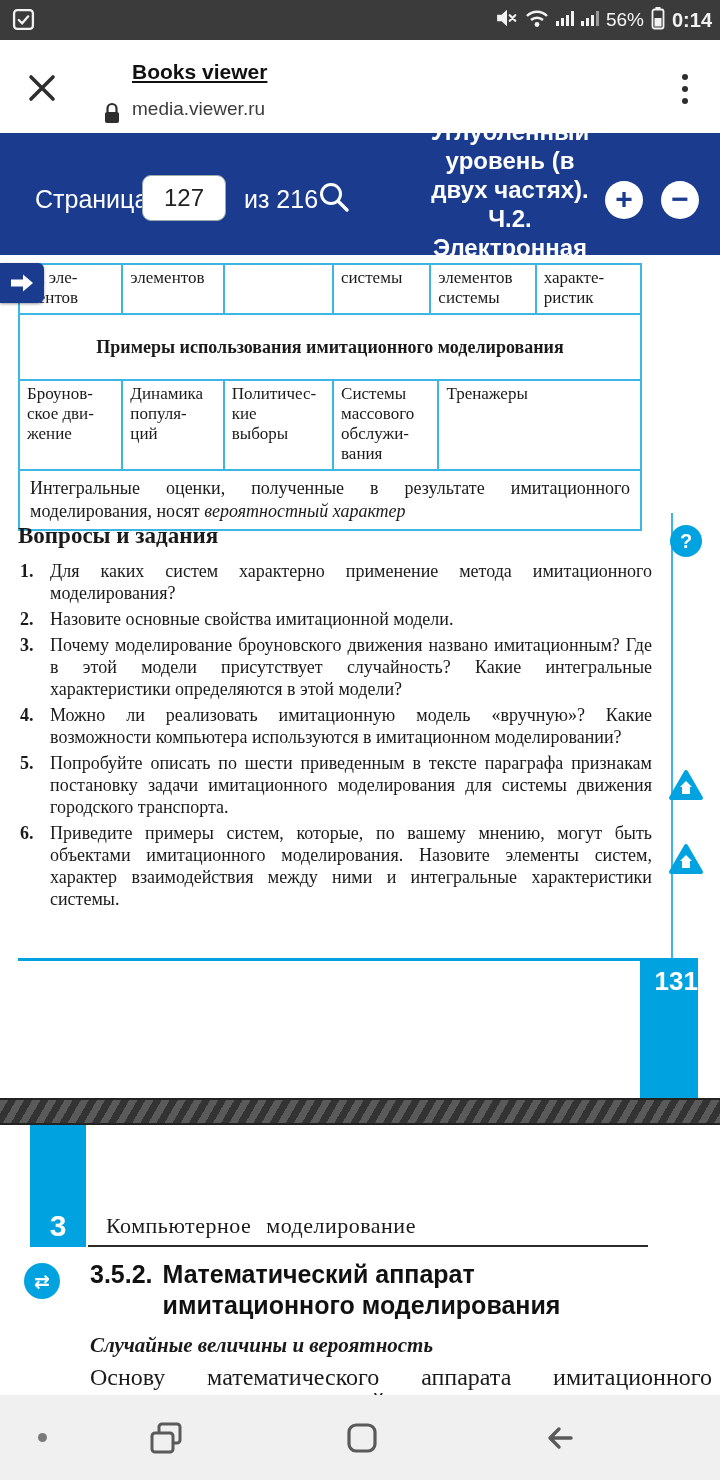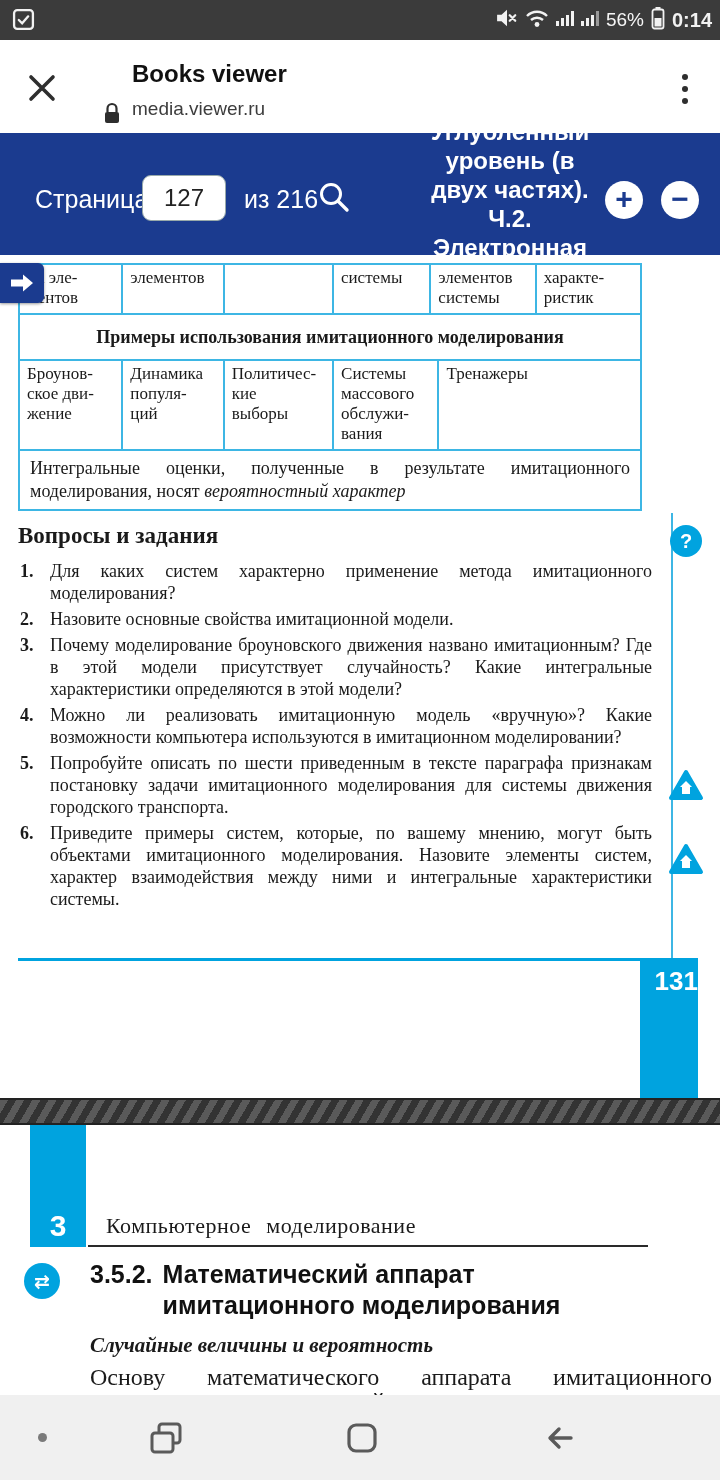--- a/index.html
+++ b/index.html
@@ -11,21 +11,21 @@
     display:flex; align-items:center; color:#f2f2f2; }
   .sb-left { position:absolute; left:12px; top:8px; }
   .sb-right { position:absolute; right:8px; top:0; height:40px; display:flex; align-items:center; gap:7px; }
   .sb-text { font-size:19px; color:#f5f5f5; }
   .sb-time { font-size:20px; font-weight:700; }
 
   
   .app-header { position:absolute; left:0; top:40px; width:720px; height:93px; background:#fff; }
   .close-btn { position:absolute; left:26px; top:32px; width:32px; height:32px; cursor:pointer; }
   .lock-icon { position:absolute; left:102px; top:62px; }
-  .hdr-title { position:absolute; left:132px; top:20px; font-size:24px; font-weight:700; color:#111; }
+  .hdr-title { position:absolute; left:132px; top:20px; font-size:21px; font-weight:700; color:#111;text-decoration:underline; }
   .hdr-url { position:absolute; left:132px; top:58px; font-size:19px; color:#3c3c3c; }
   .kebab { position:absolute; right:32px; top:34px; display:flex; flex-direction:column; gap:6px; cursor:pointer; }
   .kebab i { width:6px; height:6px; border-radius:50%; background:#2e2e2e; }
 
   
   .toolbar { position:absolute; left:0; top:133px; width:720px; height:122px; background:#1b3b8f; overflow:hidden; color:#fff; }
   .tb-pagelabel { position:absolute; left:35px; top:52px; font-size:25px; }
   .tb-input { position:absolute; left:142px; top:42px; width:84px; height:46px; border:1px solid #9aa; border-radius:9px;
     background:#fff; color:#222; font-size:24px; text-align:center; font-family:"Liberation Sans",sans-serif; }
   .tb-of { position:absolute; left:244px; top:52px; font-size:25px; }
@@ -43,21 +43,21 @@
     border-radius:0 6px 6px 0; box-shadow:0 1px 3px rgba(0,0,0,.4); cursor:pointer;
     display:flex; align-items:center; justify-content:center; z-index:5; }
 
   .btable { position:absolute; left:18px; top:8px; width:624px; border:2px solid #3db6e4; }
   .trow { display:flex; border-top:2px solid #3db6e4; }
   .trow:first-child { border-top:none; }
   .tcell { border-left:2px solid #3db6e4; padding:3px 7px; font-size:17px; line-height:20px;
     white-space:pre-line; overflow:hidden; }
   .tcell:first-child { border-left:none; }
   .trow1 { height:48px; } .trow3 { height:90px; }
-  .thead-cell { width:100%; text-align:center; font-weight:700; font-size:18px; padding:12px 4px; }
+  .thead-cell { width:100%; text-align:center; font-weight:700; font-size:18px; padding:22px 4px; }
   .tnote { padding:6px 10px; font-size:18px; line-height:23px; text-align:justify; }
 
   .q-heading { position:absolute; left:18px; top:268px; font-size:23px; font-weight:700; }
   .q-list { position:absolute; left:20px; top:305px; width:632px; display:flex; flex-direction:column; gap:4px; }
   .q-item { display:flex; font-size:18px; line-height:22px; }
   .q-num { width:30px; flex:0 0 30px; font-weight:700; }
   .q-text { flex:1; text-align:justify; }
 
   .margin-line { position:absolute; left:671px; top:258px; width:2px; height:445px; background:#3db6e4; }
   .q-icon { position:absolute; left:670px; top:270px; width:32px; height:32px; border-radius:50%; background:#00a3df;

